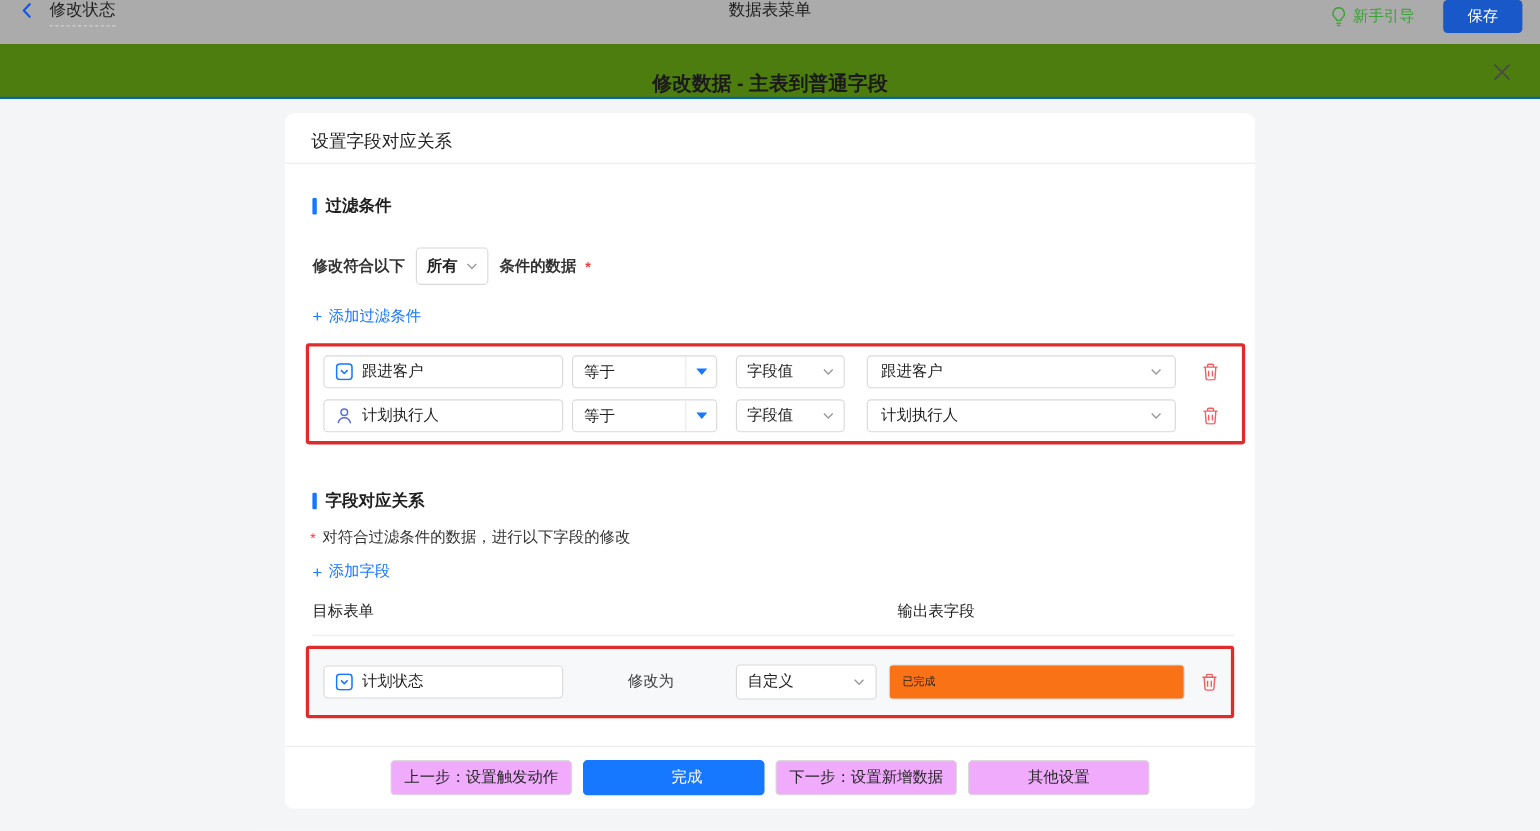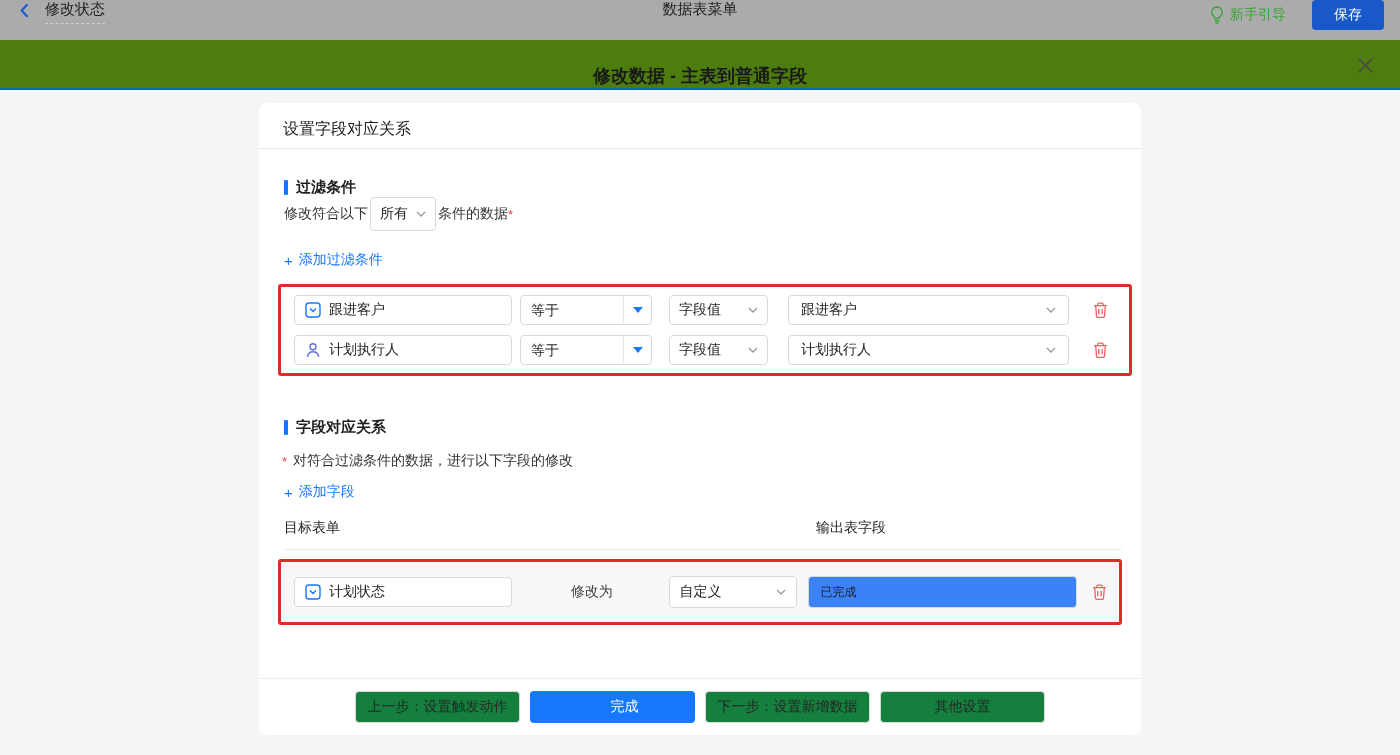--- a/index.html
+++ b/index.html
@@ -35,22 +35,22 @@
   .card { width:882px; height:632px; margin:0 auto; background:#fff;
     border-radius:8px; display:flex; flex-direction:column; }
   .card-header { padding:16px 24px 8px; font-size:16px; color:#1f1f1f;
     border-bottom:1px solid #ececec; }
   .card-content { flex:1; padding-left:25px; }
 
   .section-title { margin-top:29px; display:flex; align-items:center; gap:8px; }
   .section-bar { width:4px; height:15px; background:#1677ff; border-radius:1px; }
   .section-label { font-size:15px; font-weight:bold; color:#1f1f1f; }
 
-  .match-row { display:flex; align-items:center; gap:2px;
-    font-size:14px; color:#333; }
+  .match-row { margin-top:28px; display:flex; align-items:center; gap:10px;
+    font-size:14px; color:#333;font-weight:bold; }
   .select-box { border:1px solid #d9d9d9; border-radius:4px; background:#fff;
     display:flex; align-items:center; justify-content:space-between;
     font-size:14px; color:#1f1f1f; cursor:pointer; }
   .match-select { width:66px; height:34px; padding:0 9px; }
   .asterisk { color:#f53f3f; font-size:13px; margin-left:-2px; }
 
   .add-link { display:flex; align-items:center; gap:6px; color:#1677ff;
     font-size:14px; cursor:pointer; width:fit-content; }
   .add-link.first { margin-top:20px; }
   .add-link.second { margin-top:13px; }
@@ -83,30 +83,30 @@
   .col-output { position:absolute; left:532px; top:0; }
   .cols-divider { margin-top:10px; width:838px; border-bottom:1px solid #ececec; }
 
   .mapping-box { margin-top:9px; width:844px; background:#f7f8fa;
     padding:14px 12px 14px 13px; display:flex; align-items:center; }
   .map-field { margin-right:59px; }
   .map-label { font-size:14px; color:#404040; width:56px; margin-right:42px; }
   .mode-select { width:129px; height:32px; padding:0 10px; margin-right:11px;
     background:#fff; }
   .map-value-input { width:269px; height:32px; border:1px solid #d9d9d9;
-    border-radius:4px; padding:0 11px; font-size:12px; color:#1f1f1f;
-    margin-right:15px; background:#3b82f6; font-family:inherit; outline:none; }
+    border-radius:4px; padding:0 11px; font-size:10px; color:#1f1f1f;
+    margin-right:15px; background:#f97316; font-family:inherit; outline:none; }
 
   
   .card-footer { height:57px; border-top:1px solid #ececec; display:flex;
     align-items:center; justify-content:center; gap:10px; }
   .foot-btn { min-width:165px; height:32px; border-radius:4px; font-size:14px;
     display:flex; align-items:center; justify-content:center; cursor:pointer;
     font-family:inherit; }
-  .foot-btn.ghost { background:#15803d; border:1px solid #d9d9d9; color:#262626; }
+  .foot-btn.ghost { background:#f0abfc; border:1px solid #d9d9d9; color:#262626; }
   .foot-btn.primary { background:#1677ff; border:none; color:#fff;padding-left:24px; }
 </style>
 </head>
 <body>
 
 <div class="topbar">
   <div class="topbar-left">
     <span class="back-btn">
       <span>
         <svg width="17" height="17" viewBox="0 0 24 24">

